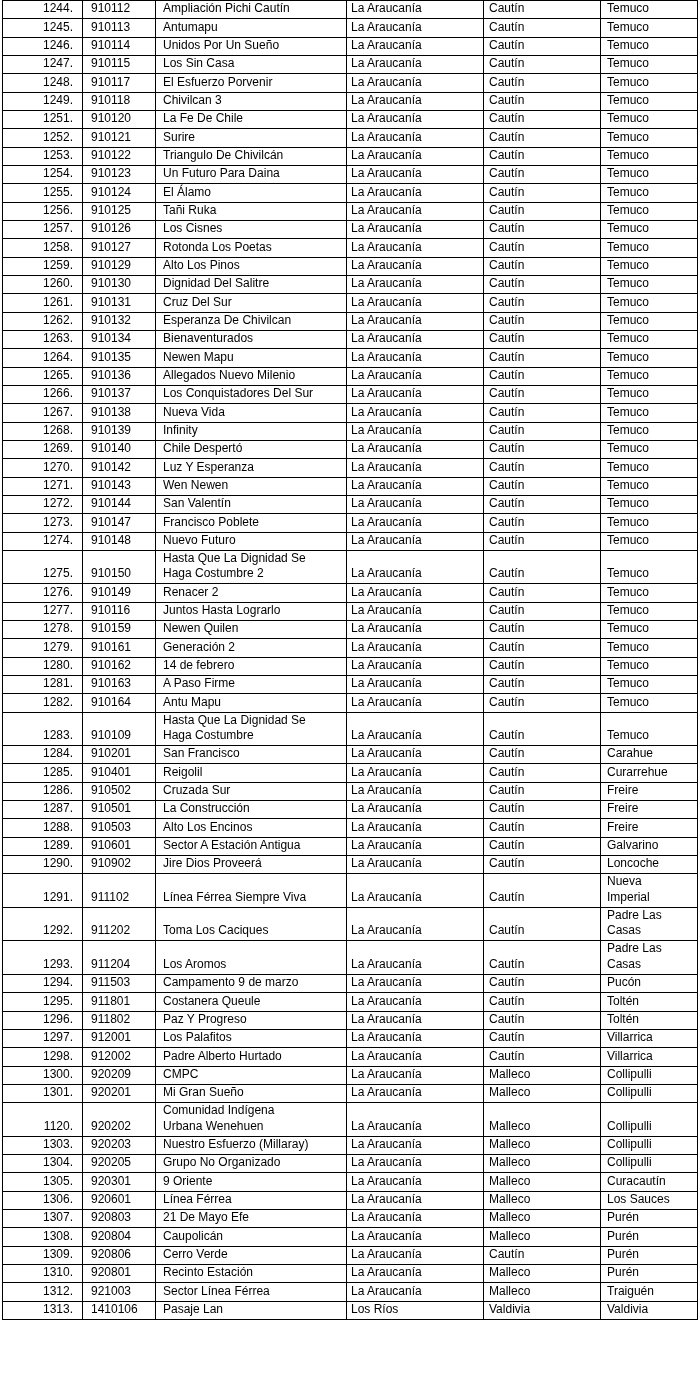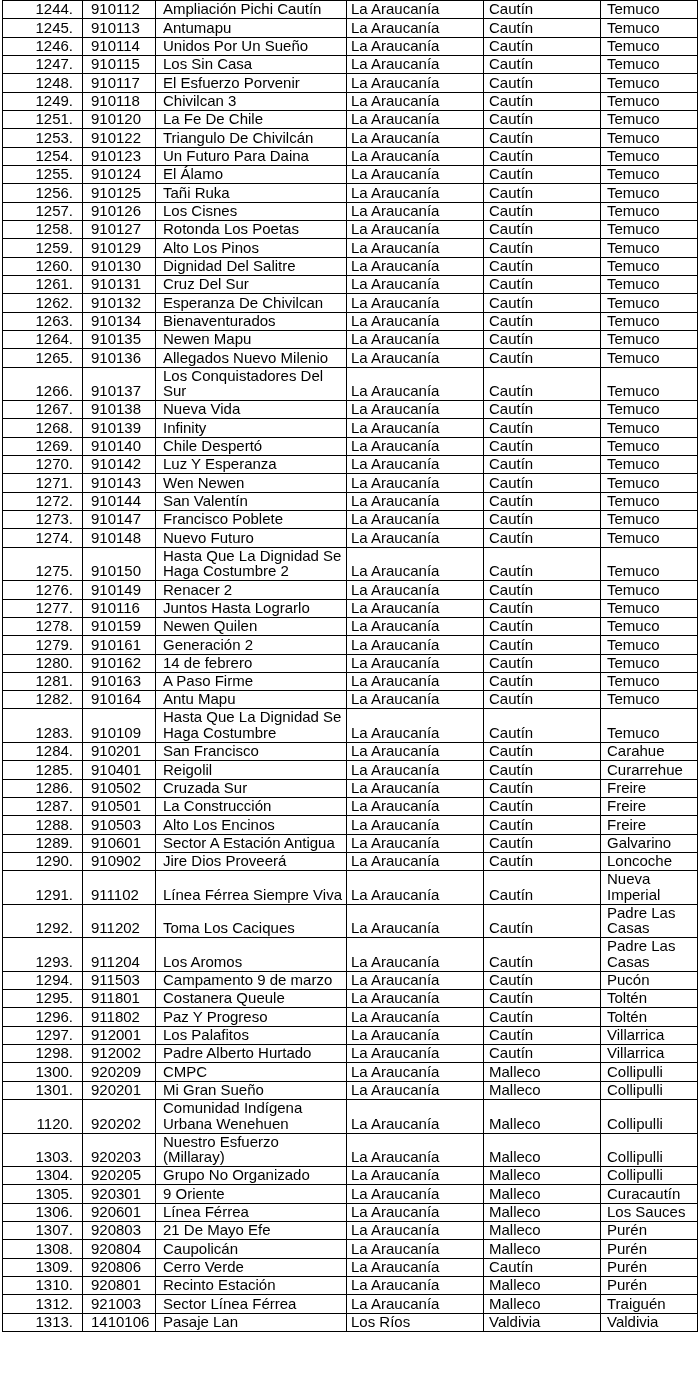--- a/index.html
+++ b/index.html
@@ -12,21 +12,21 @@
     height: 1377px;
     overflow: hidden;
     font-family: "Liberation Sans", sans-serif;
     color: #000000;
   }
   table.doc-table {
     border-collapse: collapse;
     table-layout: fixed;
     margin: 0 0 0 2px;
     width: 695px;
-    font-size: 15px;
+    font-size: 12px;
     line-height: 15.5px;
   }
   table.doc-table td {
     border: 1px solid #000000;
     vertical-align: bottom;
     padding: 0 4px 1.5px 6px;
     white-space: pre-line;
     overflow: hidden;
   }
   table.doc-table tr {
@@ -105,20 +105,28 @@
       </tr>
       <tr>
         <td class="col-num">1251.</td>
         <td class="col-code">910120</td>
         <td class="col-name">La Fe De Chile</td>
         <td class="col-region">La Araucanía</td>
         <td class="col-province">Cautín</td>
         <td class="col-commune">Temuco</td>
       </tr>
       <tr>
+        <td class="col-num">1252.</td>
+        <td class="col-code">910121</td>
+        <td class="col-name">Surire</td>
+        <td class="col-region">La Araucanía</td>
+        <td class="col-province">Cautín</td>
+        <td class="col-commune">Temuco</td>
+      </tr>
+      <tr>
         <td class="col-num">1253.</td>
         <td class="col-code">910122</td>
         <td class="col-name">Triangulo De Chivilcán</td>
         <td class="col-region">La Araucanía</td>
         <td class="col-province">Cautín</td>
         <td class="col-commune">Temuco</td>
       </tr>
       <tr>
         <td class="col-num">1254.</td>
         <td class="col-code">910123</td>

